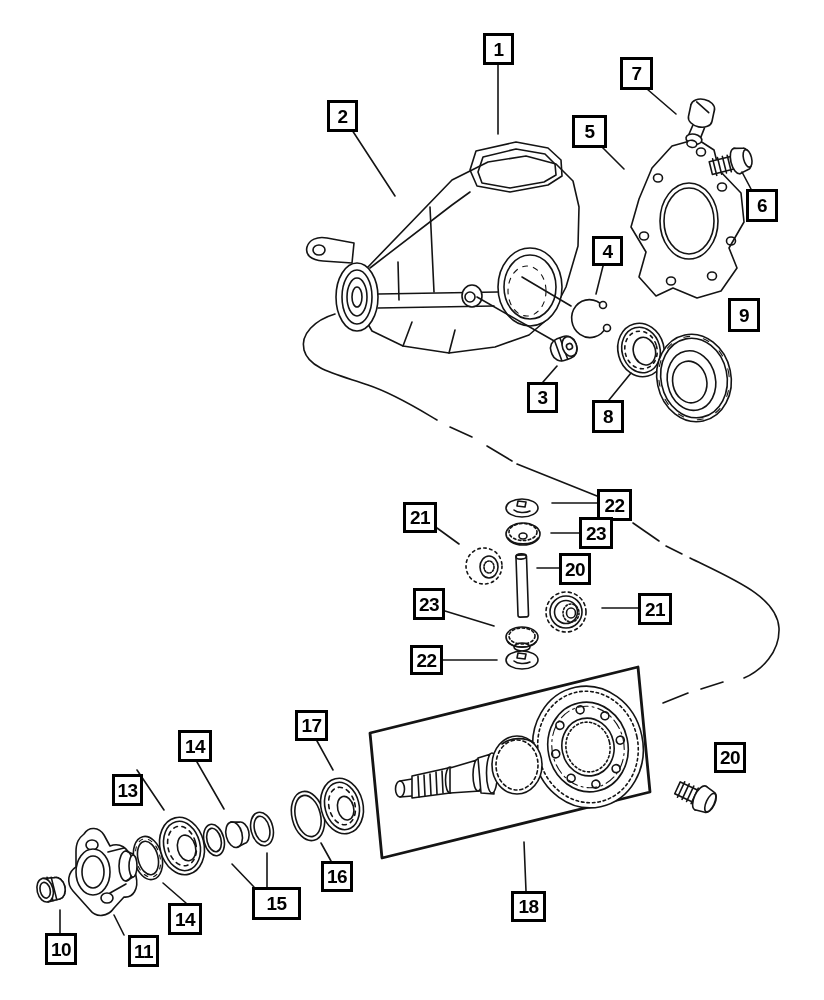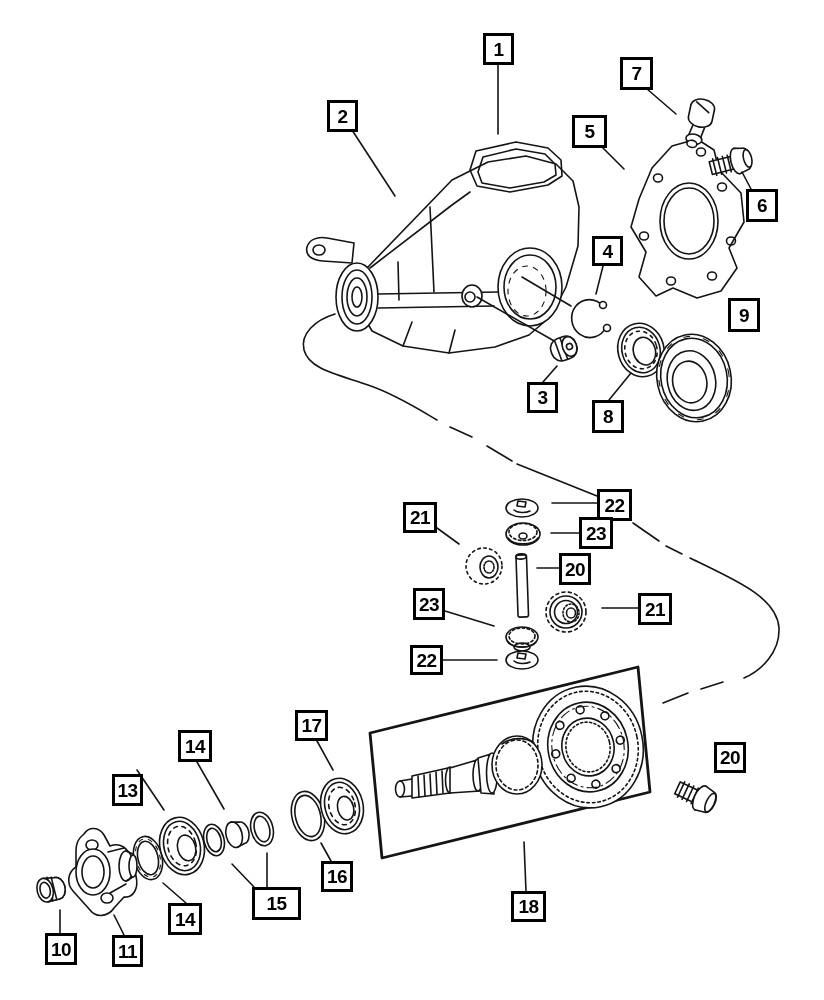--- a/index.html
+++ b/index.html
@@ -316,16 +316,16 @@
   <div class="callout" style="left:638px;top:593px;width:34px;height:32px">21</div>
   <div class="callout" style="left:410px;top:645px;width:33px;height:30px">22</div>
   <div class="callout" style="left:295px;top:710px;width:33px;height:31px">17</div>
   <div class="callout" style="left:178px;top:730px;width:34px;height:32px">14</div>
   <div class="callout" style="left:112px;top:774px;width:31px;height:32px">13</div>
   <div class="callout" style="left:714px;top:742px;width:32px;height:31px">20</div>
   <div class="callout" style="left:321px;top:861px;width:32px;height:31px">16</div>
   <div class="callout" style="left:252px;top:887px;width:49px;height:33px">15</div>
   <div class="callout" style="left:511px;top:891px;width:35px;height:31px">18</div>
   <div class="callout" style="left:168px;top:903px;width:34px;height:32px">14</div>
-  <div class="callout" style="left:112px;top:935px;width:31px;height:32px">11</div>
+  <div class="callout" style="left:128px;top:935px;width:31px;height:32px">11</div>
   <div class="callout" style="left:45px;top:933px;width:32px;height:32px">10</div>
 
 </div>
 
 </body></html>

